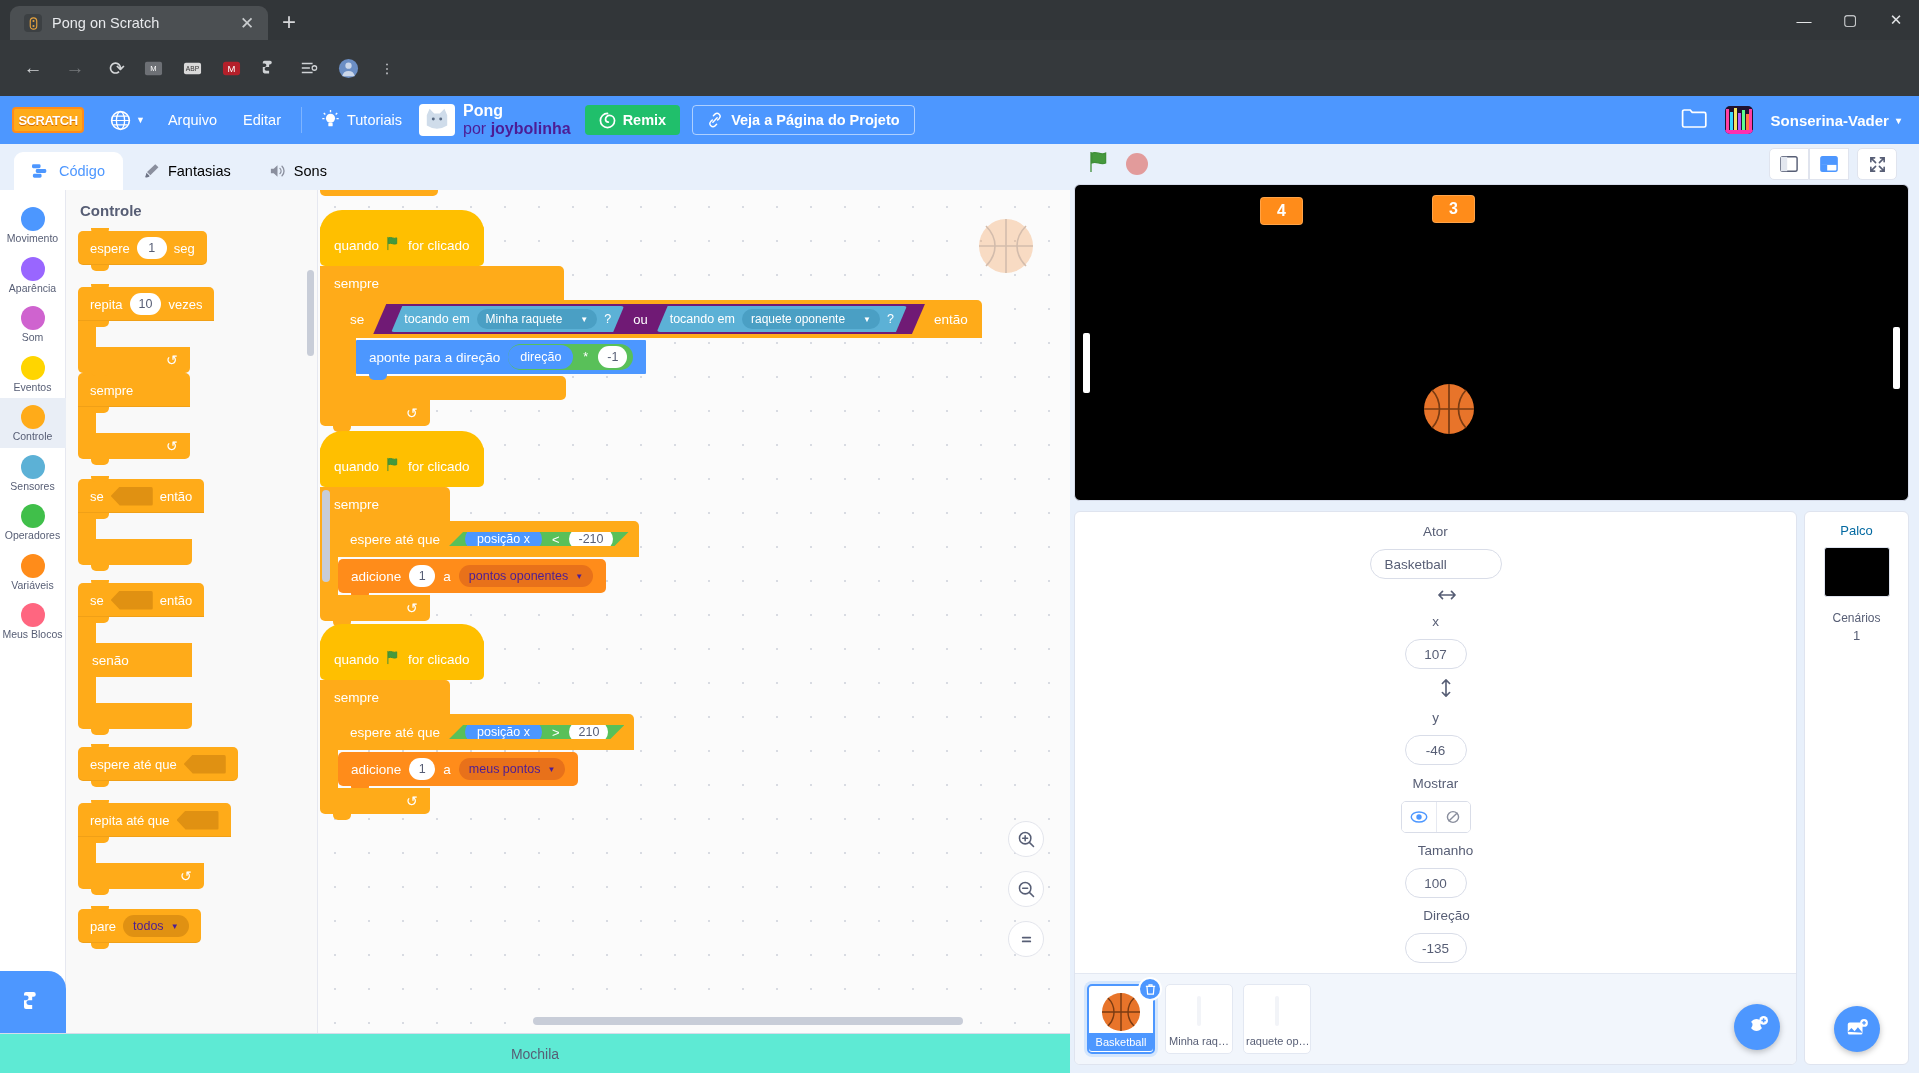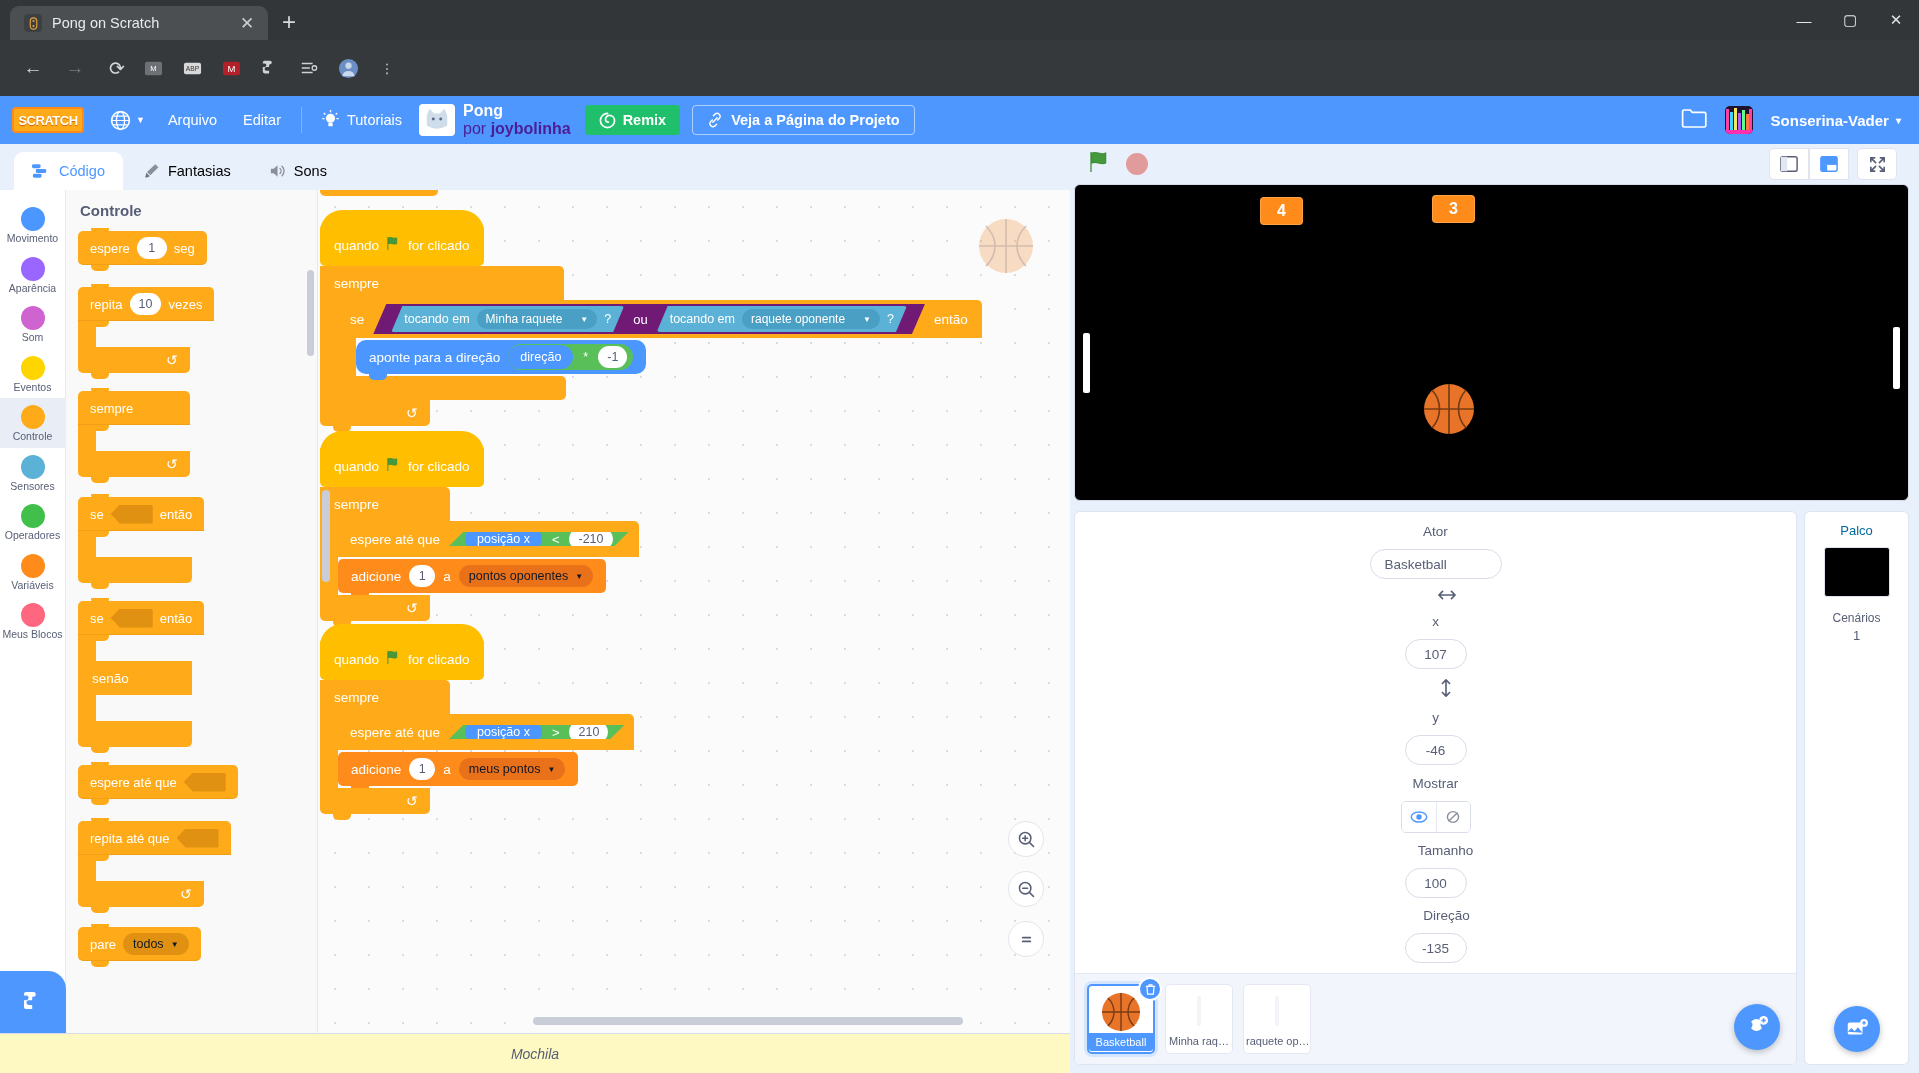--- a/index.html
+++ b/index.html
@@ -123,47 +123,47 @@
   .bool-hex { background:#701a75; color:#fff; height:32px; display:flex; align-items:center; gap:9px;
               padding:0 16px; font-size:13px;
               clip-path:polygon(13px 0,100% 0,calc(100% - 13px) 100%,0 100%);
               width:max-content; }
   .sensing-hex { background:#5cb1d6; color:#fff; height:26px; display:flex; align-items:center; gap:7px;
                  padding:0 13px; font-size:12.5px; border-radius:3px;
                  clip-path:polygon(11px 0,100% 0,calc(100% - 11px) 100%,0 100%); }
   .drop { background:#4a9fc4; color:#fff; border-radius:12px; height:20px; display:flex; align-items:center;
           gap:18px; padding:0 9px; font-size:12px; }
   .drop .caret { font-size:8px; }
-  .motion { background:#4c97ff; color:#fff; height:34px; border-radius:10px; display:flex;
+  .motion { background:#4c97ff; color:#fff; height:34px; border-radius:1px; display:flex;
             align-items:center; gap:8px; padding:0 13px; font-size:13.5px; width:max-content; position:relative; }
   .motion:after { content:""; position:absolute; left:13px; bottom:-6px; width:18px; height:6px;
                   background:#4c97ff; border-radius:0 0 5px 5px; }
   .rep-motion { background:#4c97ff; color:#fff; border-radius:14px; height:24px; display:flex;
                 align-items:center; padding:0 12px; font-size:12.5px; }
   .op-mult { background:#59c059; color:#fff; border-radius:14px; height:26px; display:flex;
              align-items:center; gap:8px; padding:0 6px 0 0; font-size:12.5px; }
   .op-cmp { background:#59c059; color:#fff; height:14px; display:flex; align-items:center; gap:10px;
             padding:0 16px; font-size:13px;
             clip-path:polygon(14px 0,100% 0,calc(100% - 14px) 100%,0 100%); width:max-content; }
   .data-blk { background:#ff8c1a; color:#fff; height:34px; border-radius:5px; display:flex;
               align-items:center; gap:8px; padding:0 13px; font-size:13.5px; width:max-content; position:relative; }
   .data-blk:after { content:""; position:absolute; left:13px; bottom:-6px; width:18px; height:6px;
                     background:#ff8c1a; border-radius:0 0 5px 5px; }
-  .data-drop { background:#e8711a; color:#0f172a; border-radius:12px; height:22px; display:flex;
+  .data-drop { background:#e8711a; color:#4c1d95; border-radius:12px; height:22px; display:flex;
                align-items:center; gap:7px; padding:0 10px; font-size:12.5px; }
 
   .sprite-watermark { position:absolute; right:36px; top:28px; width:56px; height:56px;
                       border-radius:50%; opacity:.35; }
   .zoom-ctrls { position:absolute; right:26px; bottom:76px; display:flex; flex-direction:column; gap:14px; }
   .zc { width:36px; height:36px; border-radius:50%; background:#fff; border:1px solid #e3e5ec;
         display:flex; align-items:center; justify-content:center; cursor:pointer; }
   .hscroll { position:absolute; left:215px; bottom:8px; height:8px; width:430px; background:#c8cdd8; border-radius:5px; }
   .vscroll { position:absolute; left:4px; top:300px; width:8px; height:92px; background:#c8cdd8; border-radius:5px; }
-  .backpack { height:40px; background:#fef9c3; border-top:1px solid #d6dcea; display:flex;
-              align-items:center; justify-content:center; font-size:14px; color:#575e75; cursor:pointer;font-style:italic; }
+  .backpack { height:40px; background:#5eead4; border-top:1px solid #d6dcea; display:flex;
+              align-items:center; justify-content:center; font-size:14px; color:#575e75; cursor:pointer; }
 
   
   .right-col { width:849px; background:#e8f0fb; display:flex; flex-direction:column;
                padding:0 10px 8px 4px; }
   .stage-bar { height:46px; display:flex; align-items:center; padding:0 12px; gap:14px; }
   .flag { cursor:pointer; }
   .stopbtn { width:22px; height:22px; border-radius:50%; background:#e29b9b; cursor:pointer; }
   .layout-btns { margin-left:auto; display:flex; gap:0; align-items:center; }
   .lb { width:40px; height:32px; background:#fff; border:1px solid #e0e4ee; display:flex;
         align-items:center; justify-content:center; cursor:pointer; }
@@ -434,21 +434,21 @@
       <div class="palette">
         <div class="pal-title">Controle</div>
         <div class="pal-scroll"></div>
 
         <div class="blk" style="margin-bottom:22px;">
           <span>espere</span>
           <span class="oval">1</span>
           <span>seg</span>
         </div>
 
-        <div class="cblock" style="margin-bottom:18px;">
+        <div class="cblock" style="">
           <div class="blk" style="border-radius:5px 5px 0 0;">
             <span>repita</span>
             <span class="oval">10</span>
             <span>vezes</span>
           </div>
           <div class="wrap-body">
               <div class="c-arm" style="height:26px"></div>
             </div>
           <div class="c-bottom" style="width:112px">
               <span class="loop-arrow">↻</span>

